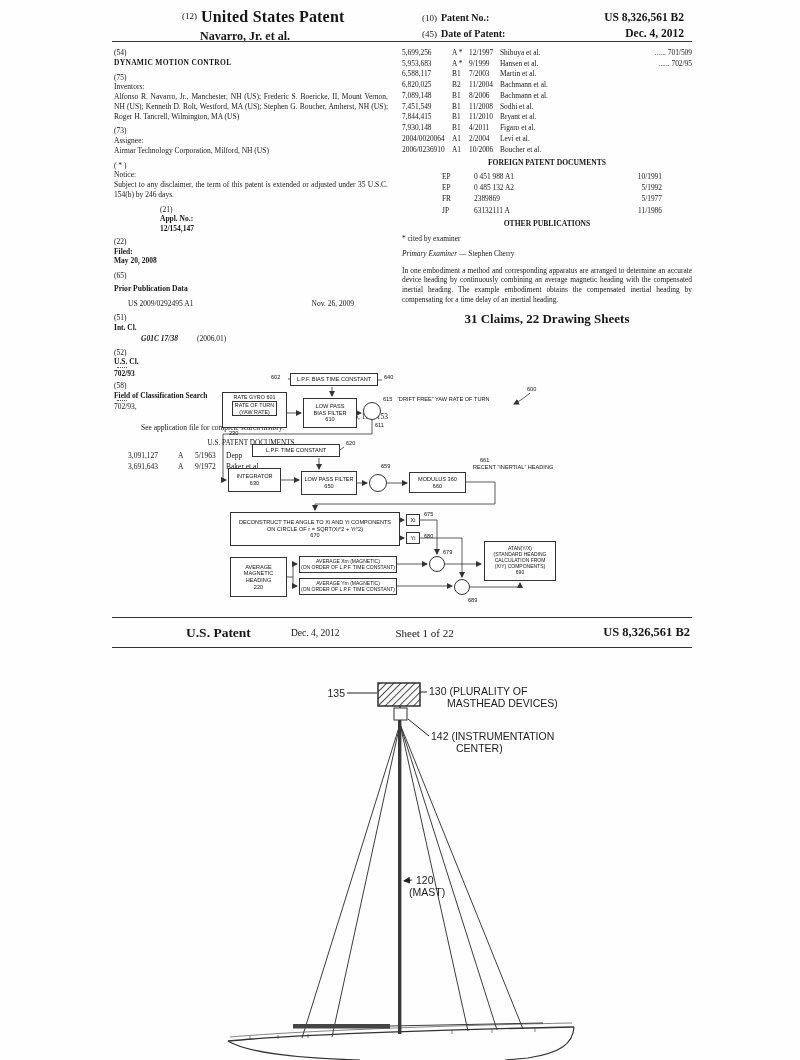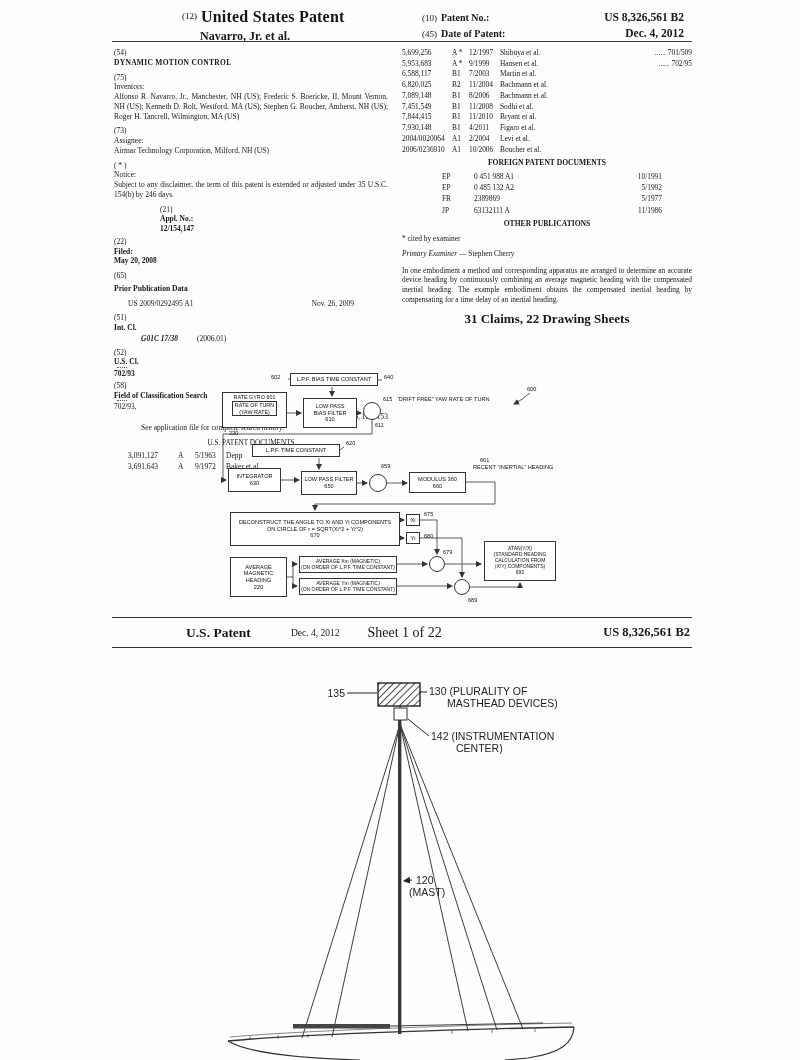--- a/index.html
+++ b/index.html
@@ -56,21 +56,21 @@
   .fb { position:absolute; border:1px solid #333; background:#fff; display:flex; align-items:center; justify-content:center;
         text-align:center; font-size:5.6px; line-height:1.18; white-space:pre-line; color:#111; padding:1px; }
   .fc { position:absolute; border:1px solid #333; border-radius:50%; background:#fff; }
   .fl { position:absolute; font-size:5.6px; color:#111; white-space:pre-line; line-height:1.15; }
 
   
   #p2-header { position:absolute; left:112px; top:617px; width:580px; height:31px;
                border-top:1.3px solid #333; border-bottom:1.3px solid #333; display:flex; align-items:center; }
   .p2h-brand { margin-left:74px; font-weight:bold; font-size:13.5px; }
   .p2h-date { margin-left:40px; font-size:9.5px; }
-  .p2h-sheet { margin-left:28px; font-size:14px; }
+  .p2h-sheet { margin-left:56px; font-size:11px; }
   .p2h-no { margin-left:auto; margin-right:2px; font-weight:bold; font-size:12.5px; }
 
   
   #fig2 { position:absolute; left:0; top:652px; }
   #fig2 text { font-family:"Liberation Sans", sans-serif; font-size:10.5px; fill:#1c1c1c; }
 </style>
 </head>
 <body>
 
 <div id="stage">

